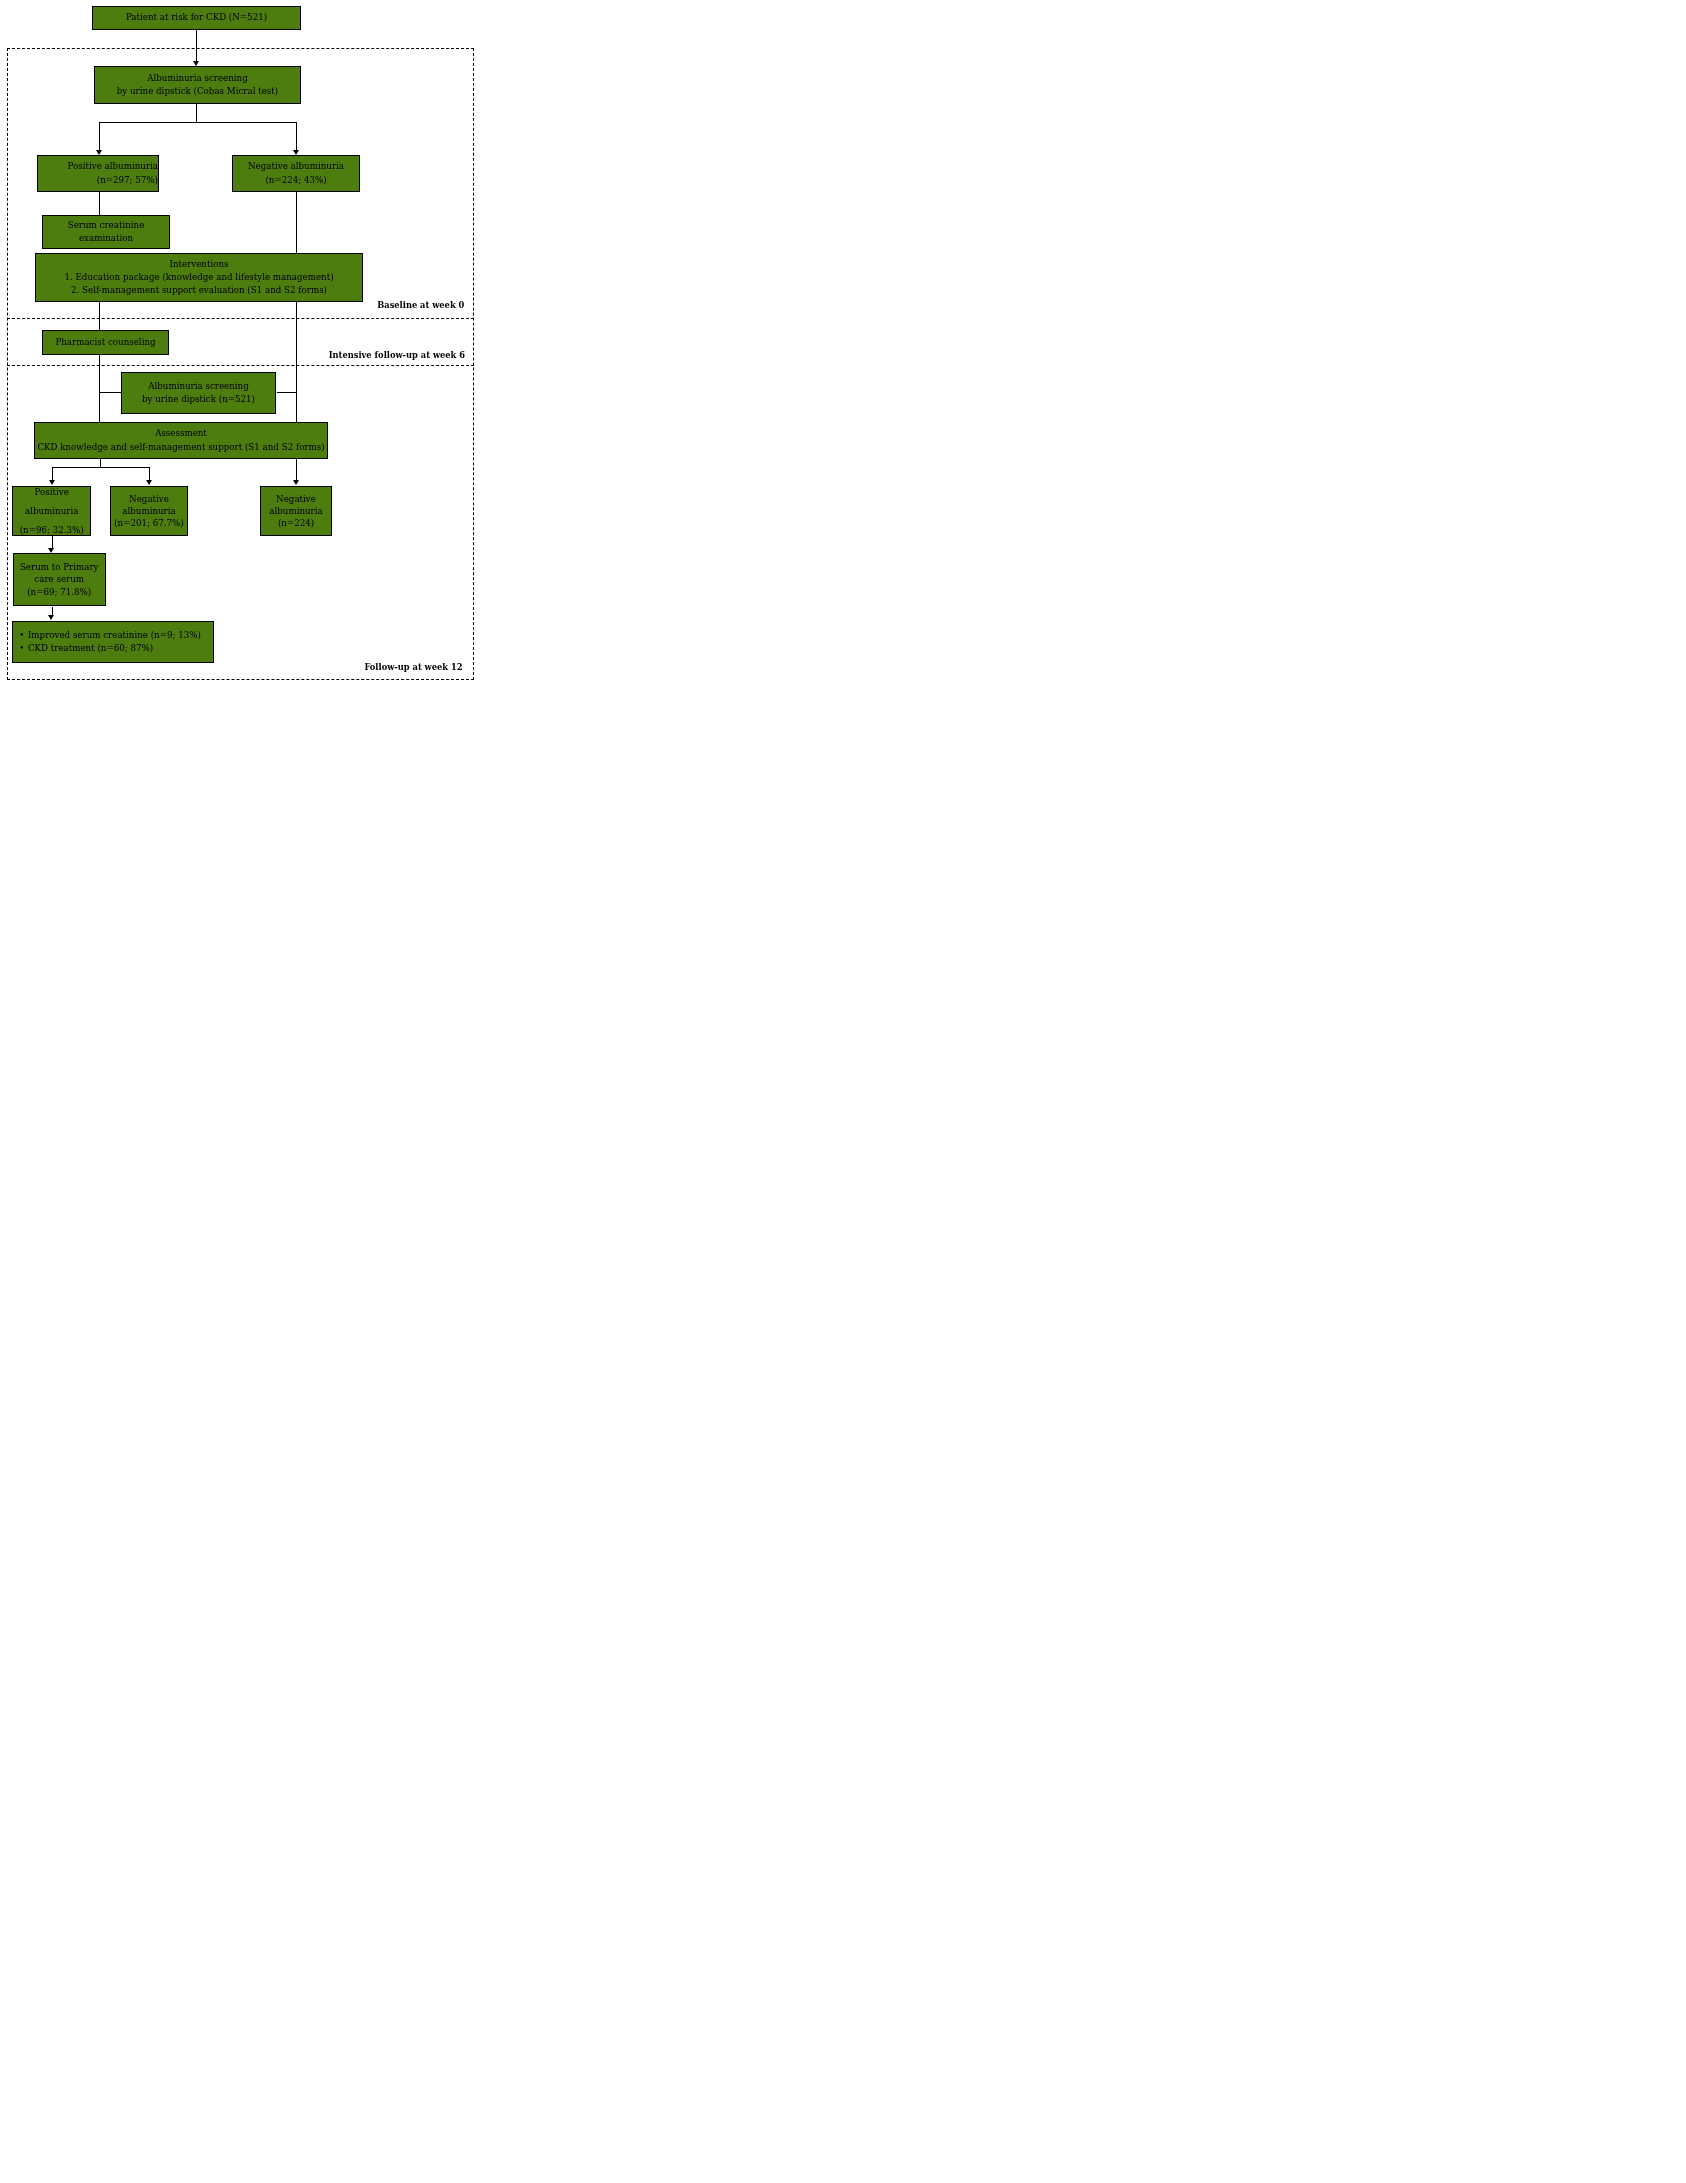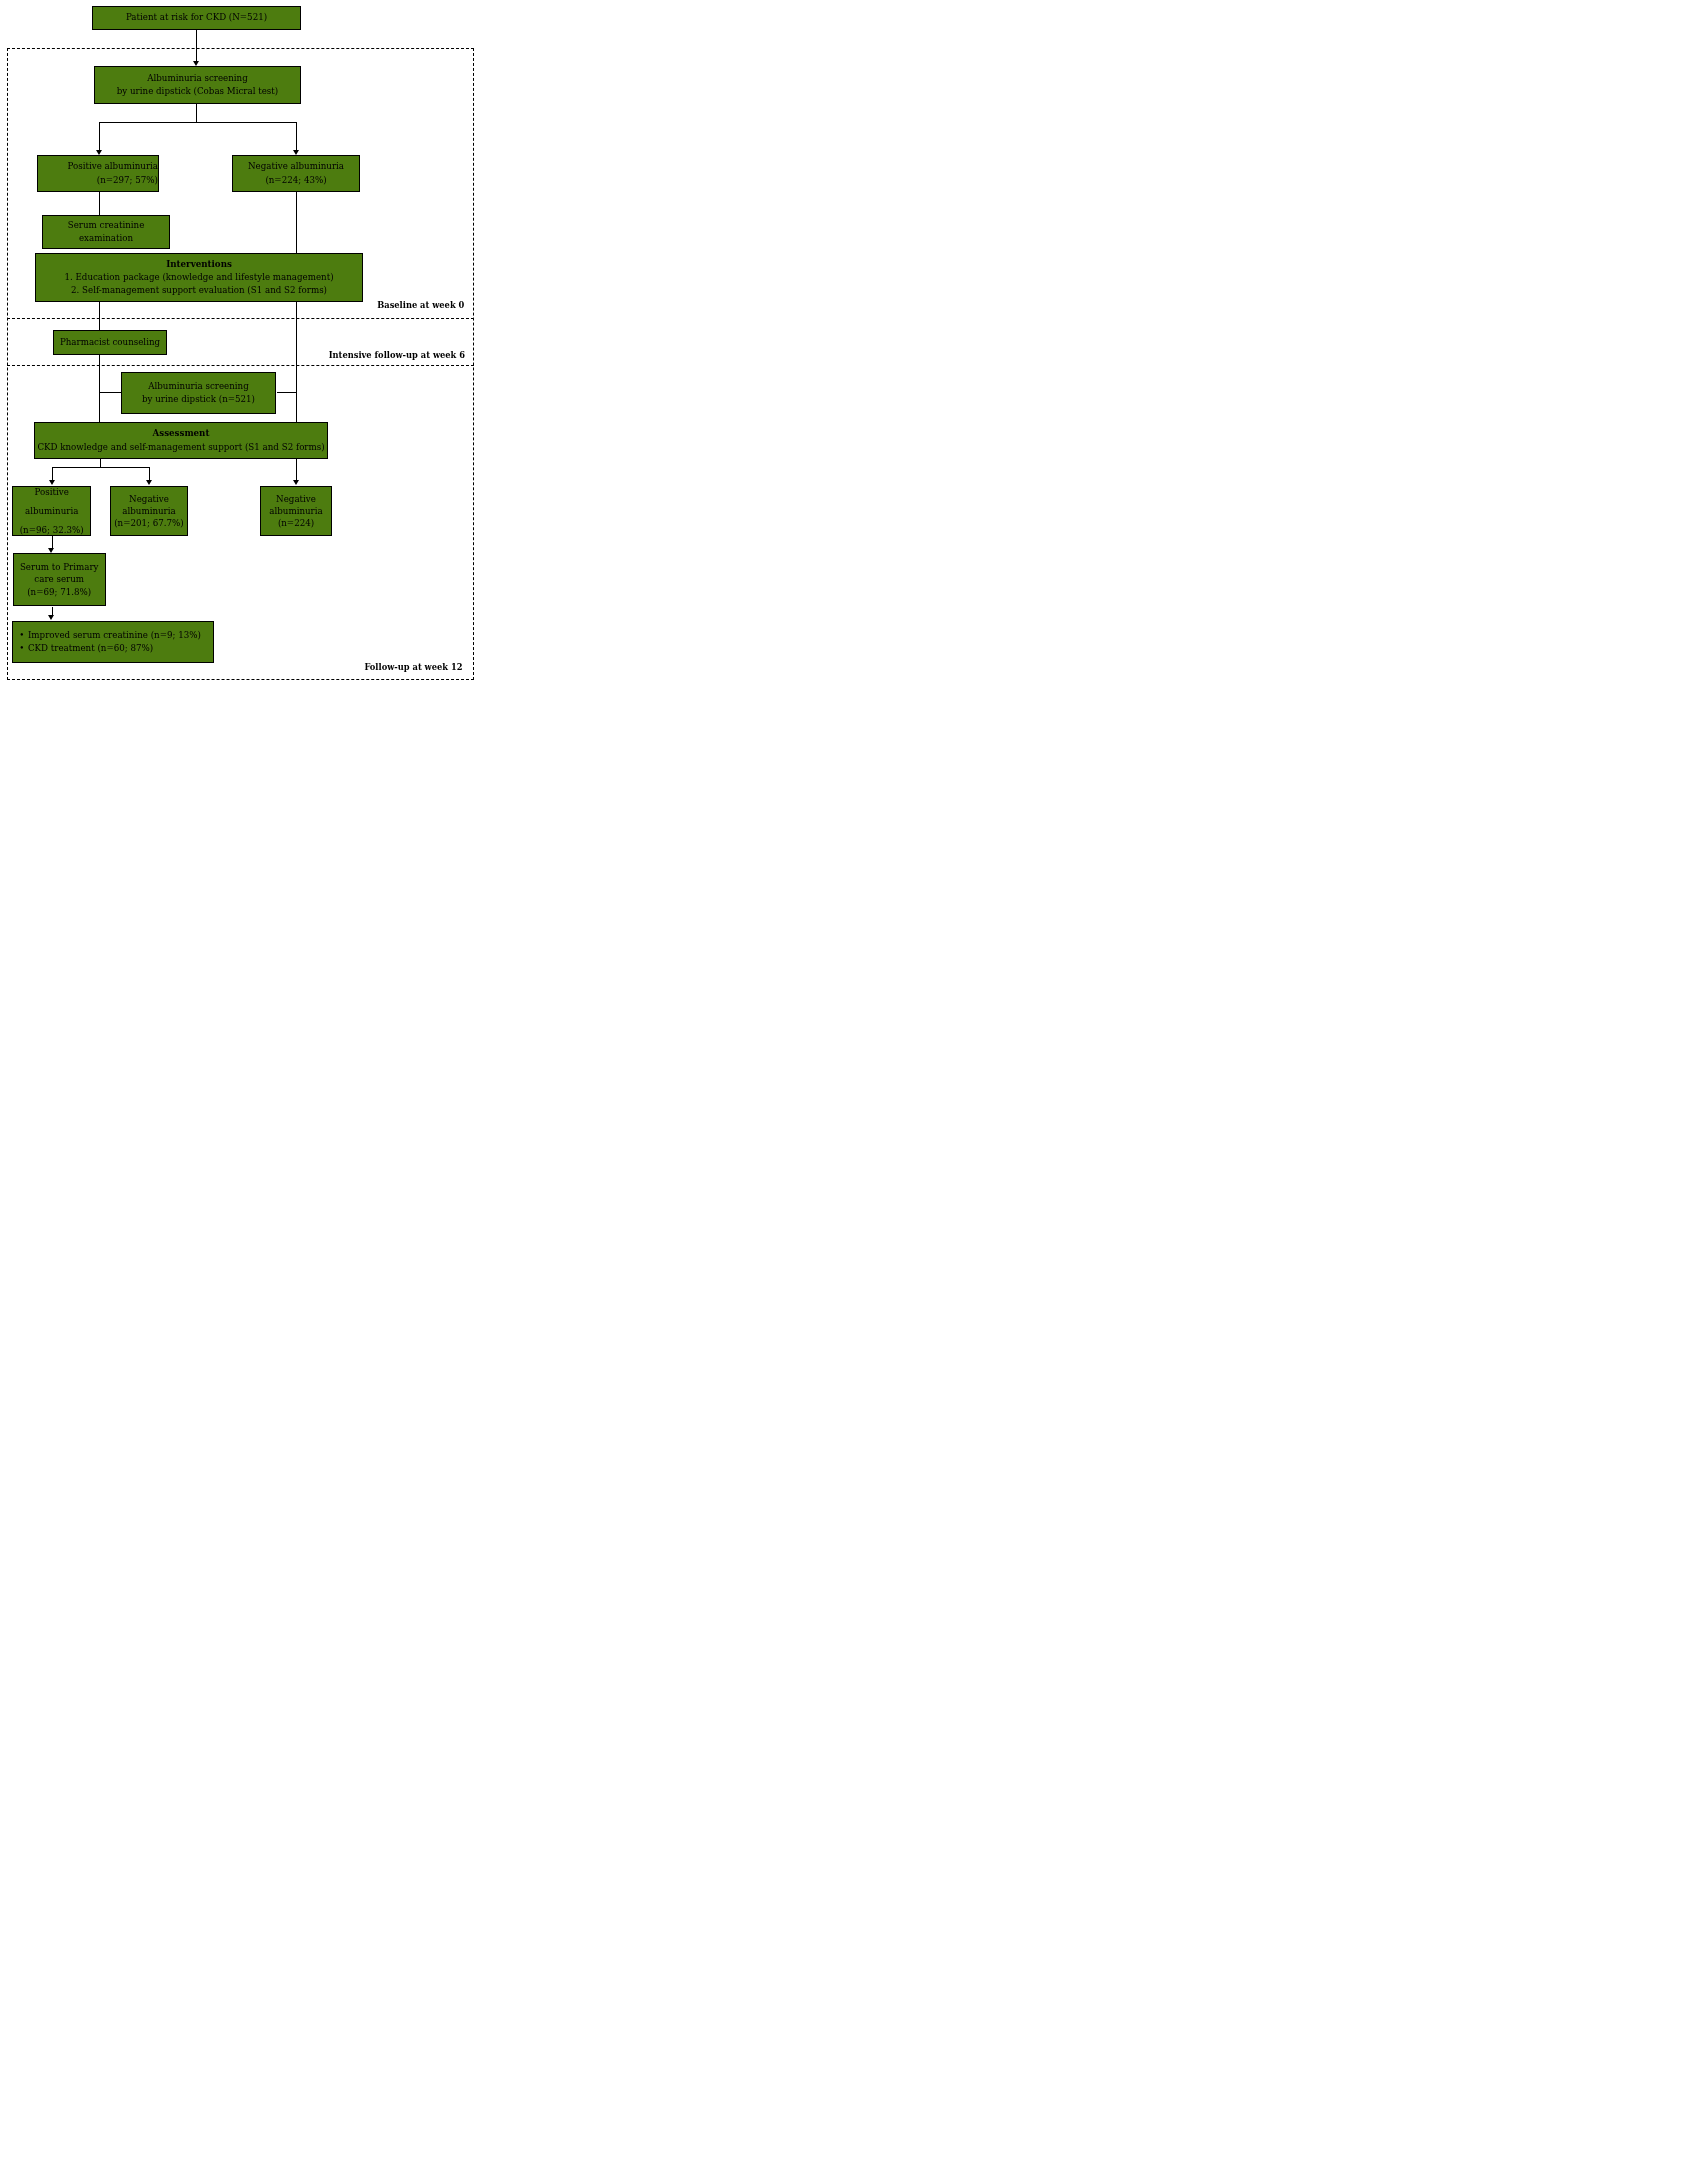--- a/index.html
+++ b/index.html
@@ -17,21 +17,21 @@
     background:#4d7c0f;
     display:flex;
     flex-direction:column;
     align-items:center;
     justify-content:center;
     text-align:center;
     font-size:8.7px;
     line-height:1.5;
     box-sizing:border-box;
   }
-  .node .bold{font-weight:bold;}
+  .node .bold{font-weight:normal;}
   .vline{position:absolute;width:0.9px;background:#000;}
   .hline{position:absolute;height:0.9px;background:#000;}
   .dashed-h{position:absolute;border-top:1.3px dashed #000;height:0;}
   .arr{
     position:absolute;width:0;height:0;
     border-left:3.5px solid transparent;
     border-right:3.5px solid transparent;
     border-top:5.7px solid #000;
   }
   .outer-dashed{
@@ -91,21 +91,21 @@
     <div>Serum creatinine</div>
     <div>examination</div>
   </div>
 
   <div class="node" style="left:35px;top:253px;width:328px;height:49px;">
     <div class="bold">Interventions</div>
     <div>1. Education package (knowledge and lifestyle management)</div>
     <div>2. Self-management support evaluation (S1 and S2 forms)</div>
   </div>
 
-  <div class="node" style="left:53px;top:330px;width:114px;height:24.5px;">
+  <div class="node" style="left:42px;top:330px;width:127px;height:24.5px;">
     <div>Pharmacist counseling</div>
   </div>
 
   <div class="node" style="left:121px;top:372px;width:155px;height:42px;">
     <div>Albuminuria screening</div>
     <div>by urine dipstick (n=521)</div>
   </div>
 
   <div class="node" style="left:34px;top:422px;width:294px;height:37px;">
     <div class="bold">Assessment</div>

